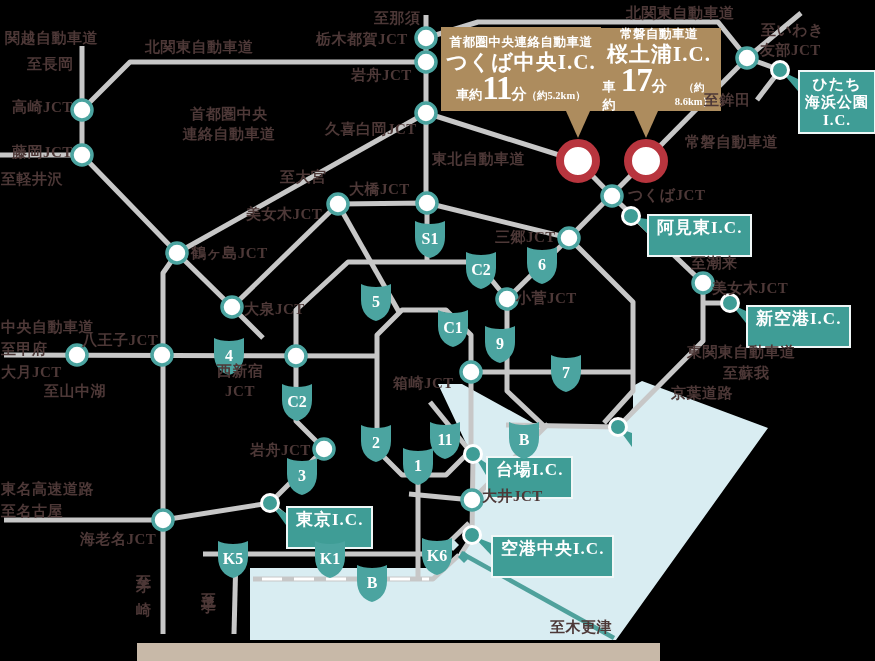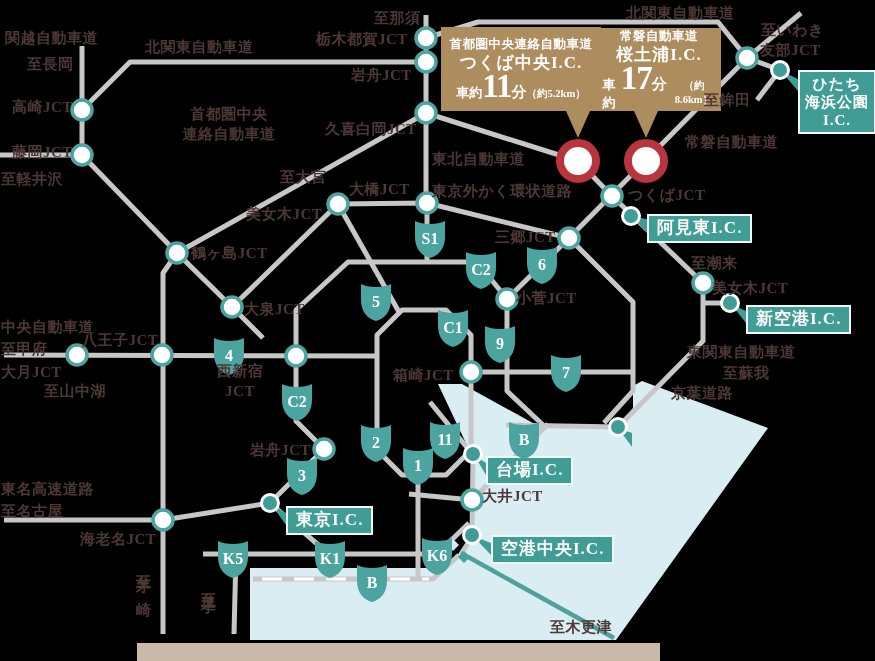--- a/index.html
+++ b/index.html
@@ -4,27 +4,27 @@
 <style>
   html,body{margin:0;padding:0;background:#000;}
   #stage{position:relative;width:875px;height:661px;background:#000;overflow:hidden;
          font-family:"Liberation Serif","DejaVu Serif",serif;}
   #net{position:absolute;left:0;top:0;}
   .lbl{position:absolute;font:700 15px "Liberation Serif","DejaVu Serif",serif;color:#4d3837;
        white-space:pre-line;letter-spacing:.5px;line-height:1.3;}
   .ctr{text-align:center;}
   .vert{writing-mode:vertical-rl;letter-spacing:3px;}
   .icbox{position:absolute;background:#3f9d96;color:#fff;border:2px solid rgba(255,255,255,.92);
-         padding:2px 8px 3px;font:700 17px "Liberation Serif","DejaVu Serif",serif;
+         padding:2px 8px 17px;font:700 17px "Liberation Serif","DejaVu Serif",serif;
          letter-spacing:1px;white-space:pre-line;text-align:center;line-height:1.2;}
   .icbox.small{padding:3px 5px;font-size:15px;}
   .callout{position:absolute;background:#ad8c5e;color:#fff;text-align:center;
            display:flex;flex-direction:column;align-items:center;justify-content:center;gap:1px;}
   .callout .route{font-size:12.5px;font-weight:700;letter-spacing:.5px;}
-  .callout .name{font-size:17px;font-weight:700;letter-spacing:1px;line-height:1;}
+  .callout .name{font-size:21px;font-weight:700;letter-spacing:1px;line-height:1;}
   .callout .time{display:flex;align-items:baseline;font-weight:700;}
   .callout .pre{font-size:13px;}
   .callout .min{font-size:33px;line-height:.85;letter-spacing:-1px;}
   .callout .unit{font-size:15px;}
   .callout .dist{font-size:10.5px;}
   .badge{position:absolute;}
   .badge path{fill:#4ba4a0;}
   .badge text{fill:#fff;font:600 16px "Liberation Serif","DejaVu Serif",serif;text-anchor:middle;}
 </style>
 </head>
@@ -252,21 +252,20 @@
   <span class="lbl" style="left:351px;top:66px">岩舟JCT</span>
   <span class="lbl" style="left:325px;top:120px">久喜白岡JCT</span>
   <span class="lbl ctr" style="left:173px;top:105px;width:112px">首都圏中央
 連絡自動車道</span>
   <span class="lbl" style="left:12px;top:98px">高崎JCT</span>
   <span class="lbl" style="left:12px;top:143px">藤岡JCT</span>
   <span class="lbl" style="left:1px;top:170px">至軽井沢</span>
   <span class="lbl" style="left:280px;top:168px">至大宮</span>
   <span class="lbl" style="left:349px;top:180px">大橋JCT</span>
   <span class="lbl" style="left:432px;top:150px">東北自動車道</span>
-  <span class="lbl" style="left:432px;top:182px">東京外かく環状道路</span>
   <span class="lbl" style="left:246px;top:205px">美女木JCT</span>
   <span class="lbl" style="left:191px;top:244px">鶴ヶ島JCT</span>
   <span class="lbl" style="left:244px;top:300px">大泉JCT</span>
   <span class="lbl" style="left:1px;top:318px">中央自動車道</span>
   <span class="lbl" style="left:1px;top:340px">至甲府</span>
   <span class="lbl" style="left:82px;top:331px">八王子JCT</span>
   <span class="lbl" style="left:1px;top:363px">大月JCT</span>
   <span class="lbl" style="left:44px;top:382px">至山中湖</span>
   <span class="lbl" style="left:495px;top:228px">三郷JCT</span>
   <span class="lbl" style="left:516px;top:289px">小菅JCT</span>
@@ -276,21 +275,21 @@
   <span class="lbl" style="left:626px;top:4px">北関東自動車道</span>
   <span class="lbl" style="left:761px;top:21px">至いわき</span>
   <span class="lbl" style="left:760px;top:41px">友部JCT</span>
   <span class="lbl" style="left:704px;top:91px">至鉾田</span>
   <span class="lbl" style="left:685px;top:133px">常磐自動車道</span>
   <span class="lbl" style="left:687px;top:343px">東関東自動車道</span>
   <span class="lbl" style="left:723px;top:364px">至蘇我</span>
   <span class="lbl" style="left:671px;top:384px">京葉道路</span>
   <span class="lbl ctr" style="left:204px;top:362px;width:72px">西新宿
 JCT</span>
-  <span class="lbl" style="left:393px;top:366px">箱崎JCT</span>
+  <span class="lbl" style="left:393px;top:374px">箱崎JCT</span>
   <span class="lbl" style="left:250px;top:441px">岩舟JCT</span>
   <span class="lbl" style="left:482px;top:487px">大井JCT</span>
   <span class="lbl" style="left:1px;top:480px">東名高速道路</span>
   <span class="lbl" style="left:1px;top:502px">至名古屋</span>
   <span class="lbl" style="left:80px;top:530px">海老名JCT</span>
   <span class="lbl vert" style="left:133px;top:563px">至茅ヶ崎</span>
   <span class="lbl vert" style="left:198px;top:581px">至逗子</span>
   <span class="lbl" style="left:550px;top:618px">至木更津</span>
 
 </div>

